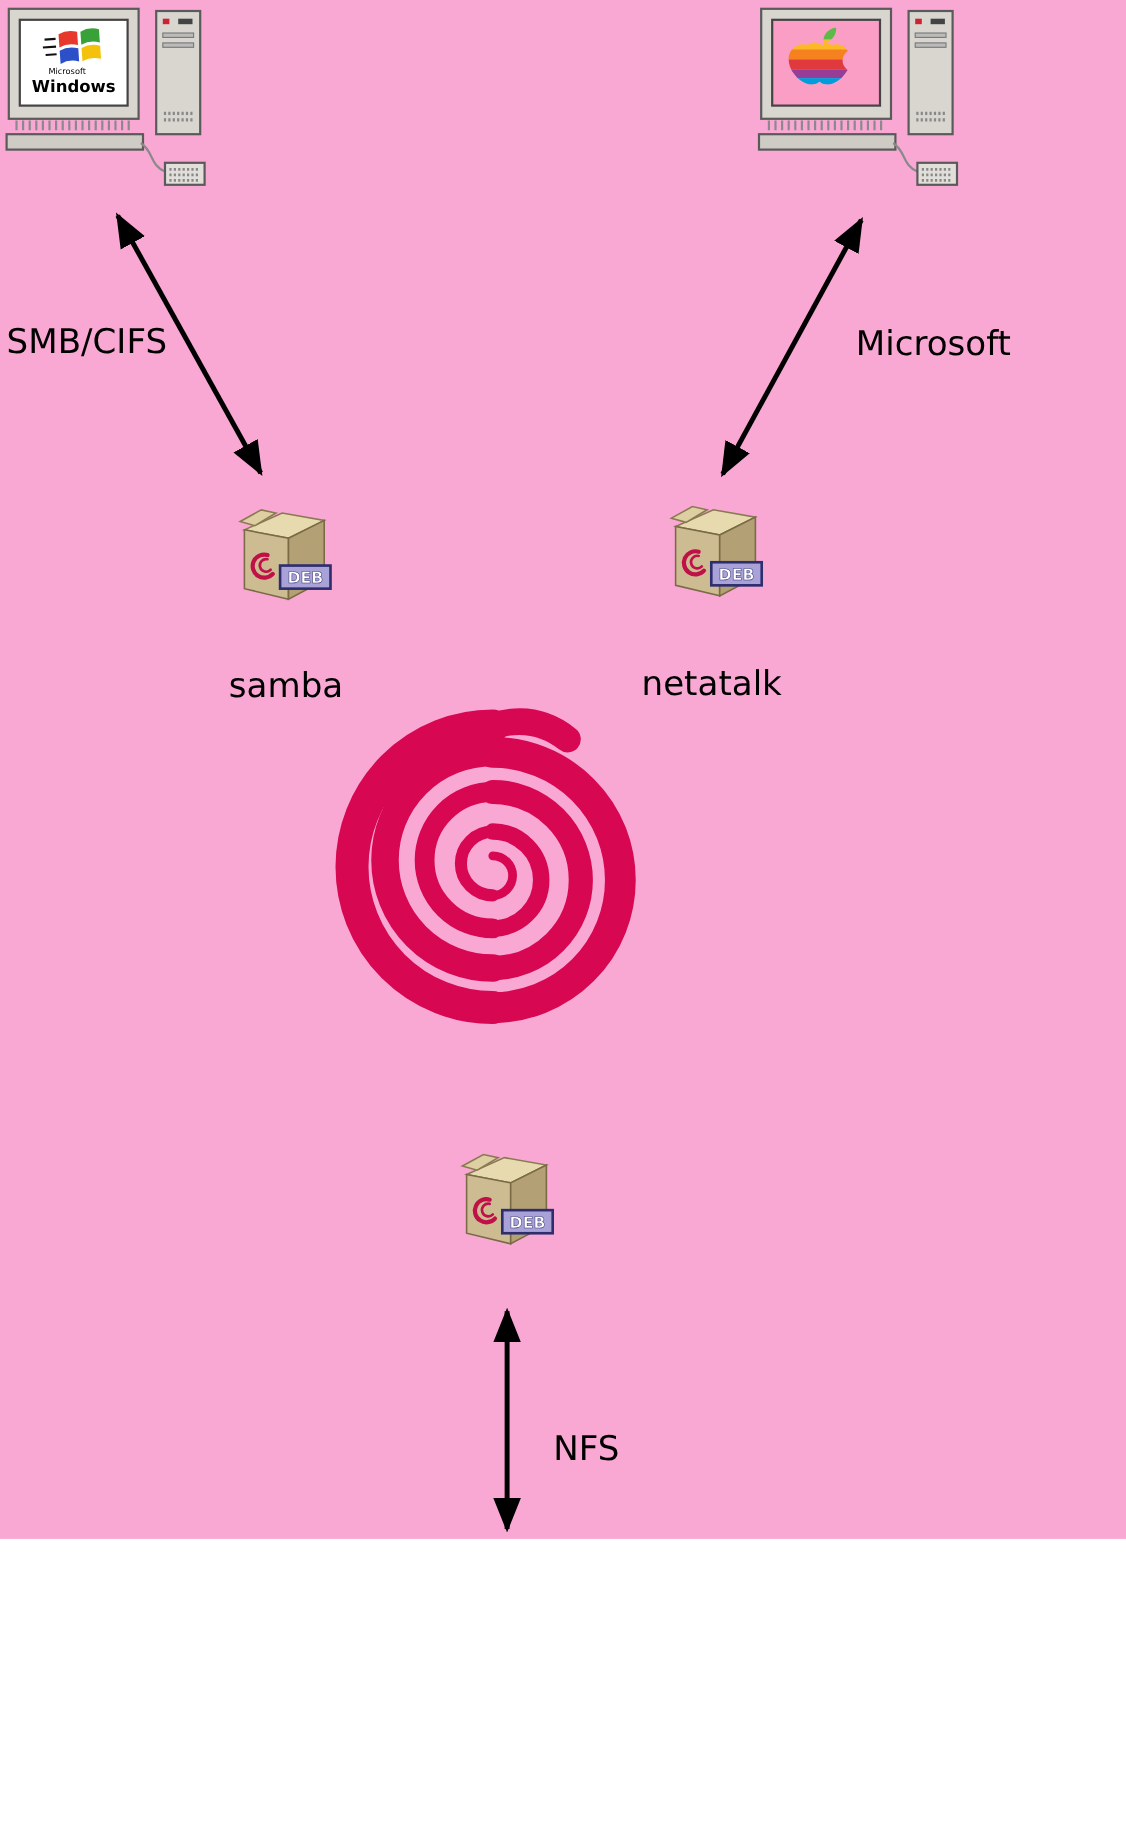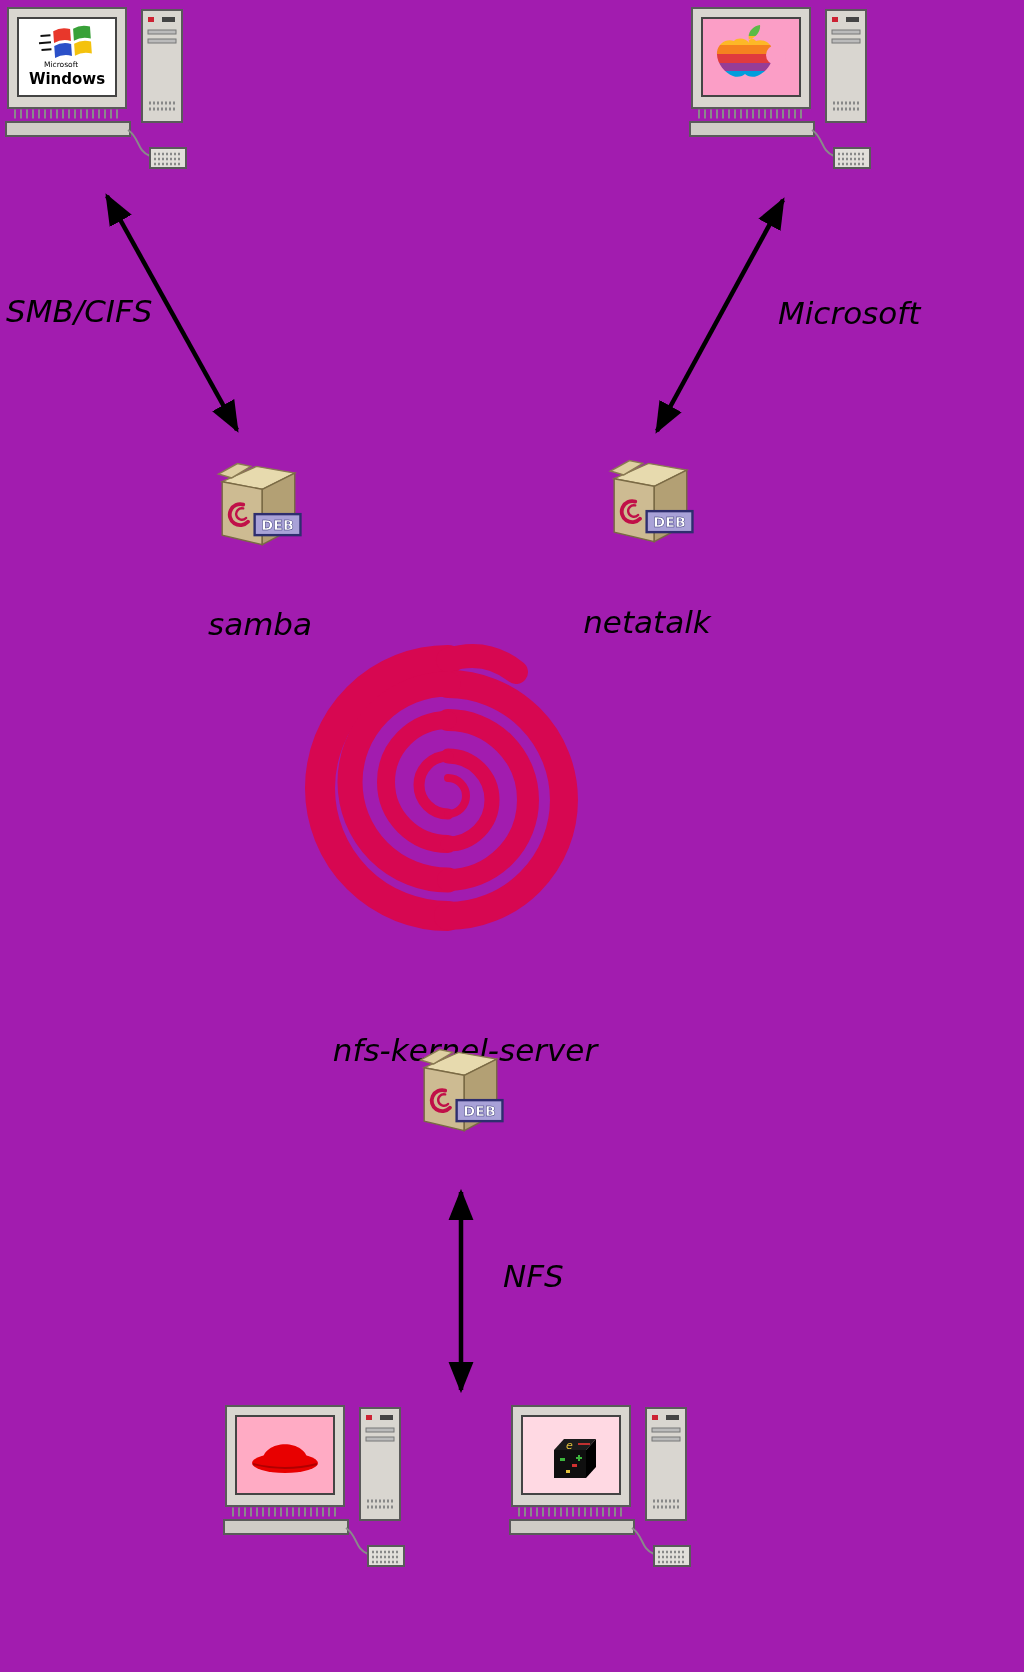--- a/index.html
+++ b/index.html
@@ -1,24 +1,23 @@
 <!DOCTYPE html>
 <html><head>
 <meta charset="utf-8">
 <style>
   html,body{margin:0;padding:0;background:#fff;}
   #canvas{
-    position:relative;width:1024px;height:1672px;background:#a21caf;
+    position:relative;width:1024px;height:1399px;background:#f9a8d4;
     font-family:"DejaVu Sans", sans-serif;overflow:hidden;
   }
   .abs{position:absolute;}
   .label{
     position:absolute;font-size:31px;color:#000;white-space:nowrap;
     font-family:"DejaVu Sans", sans-serif;
-    font-style:italic;
   }
   .centered{transform:translateX(-50%);margin-top:38px;}
   svg{font-family:"DejaVu Sans", sans-serif;}
 </style>
 </head>
 <body>
 
 <div id="canvas">
 
   <svg class="abs" style="left:4px;top:4px" width="190" height="170" viewBox="0 0 190 170">
@@ -157,21 +156,20 @@
       <path d="M150,56 A98,98 0 0 0 150,252" stroke-width="25"></path>
       <path d="M150,252 A80,80 0 0 0 150,92" stroke-width="22"></path>
       <path d="M150,92 A62,62 0 0 0 150,216" stroke-width="18"></path>
       <path d="M150,216 A44,44 0 0 0 150,128" stroke-width="15"></path>
       <path d="M150,128 A29,29 0 0 0 150,186" stroke-width="11"></path>
       <path d="M150,186 A18,18 0 0 0 150,150" stroke-width="8"></path>
       <path d="M150,32 Q188,20 218,44" stroke-width="24"></path>
     </g>
   </svg>
 
-  <div class="label centered" style="left:465px;top:994px">nfs-kernel-server</div>
 
   <svg class="abs" style="left:407px;top:1044px" width="105" height="97" viewBox="0 0 110 100">
     <g>
       <polygon points="18,24 54,8 94,15 60,32" fill="#e7daae" stroke="#8a7a52" stroke-width="1.5"></polygon>
       <polygon points="14,16 34,5 48,8 28,20" fill="#decfa2" stroke="#8a7a52" stroke-width="1.5"></polygon>
       <polygon points="18,24 60,32 60,90 18,80" fill="#cdbb92" stroke="#7a6a45" stroke-width="1.5"></polygon>
       <polygon points="60,32 94,15 94,72 60,90" fill="#b3a074" stroke="#7a6a45" stroke-width="1.5"></polygon>
       <path d="M40,48 a11,11 0 1 0 5,18" fill="none" stroke="#c01048" stroke-width="4" stroke-linecap="round"></path>
       <path d="M40,52 a6,6 0 1 0 3,10" fill="none" stroke="#c01048" stroke-width="2.5" stroke-linecap="round"></path>
     </g>
@@ -182,21 +180,21 @@
   </svg>
 
   <svg class="abs" style="left:437px;top:1178px" width="50" height="225" viewBox="0 0 50 225">
     <defs>
       <marker id="m3" viewBox="0 0 10 10" refX="9" refY="5" markerWidth="7" markerHeight="7" orient="auto-start-reverse" markerUnits="strokeWidth">
         <path d="M0,1 L10,5 L0,9 z" fill="#000"></path>
       </marker>
     </defs>
     <line x1="24" y1="14" x2="24" y2="212" stroke="#000" stroke-width="4.5" marker-start="url(#m3)" marker-end="url(#m3)"></line>
   </svg>
-  <div class="label" style="left:503px;top:1258px">NFS</div>
+  <div class="label" style="left:503px;top:1299px">NFS</div>
 
   <svg class="abs" style="left:222px;top:1402px" width="190" height="170" viewBox="0 0 190 170">
     <g>
       <rect x="4" y="4" width="118" height="100" fill="#d9d6d0" stroke="#5a5a5a" stroke-width="2"></rect>
       <rect x="14" y="14" width="98" height="78" fill="#ffabc4" stroke="#444" stroke-width="2"></rect>
       <line x1="10" y1="110" x2="116" y2="110" stroke="#8a8a8a" stroke-width="9" stroke-dasharray="2,4"></line>
       <rect x="2" y="118" width="124" height="14" fill="#cfccc6" stroke="#5a5a5a" stroke-width="2"></rect>
     </g>
     <g>
       <path d="M40,61 C40,36 86,36 86,61 Z" fill="#e80000"></path>

